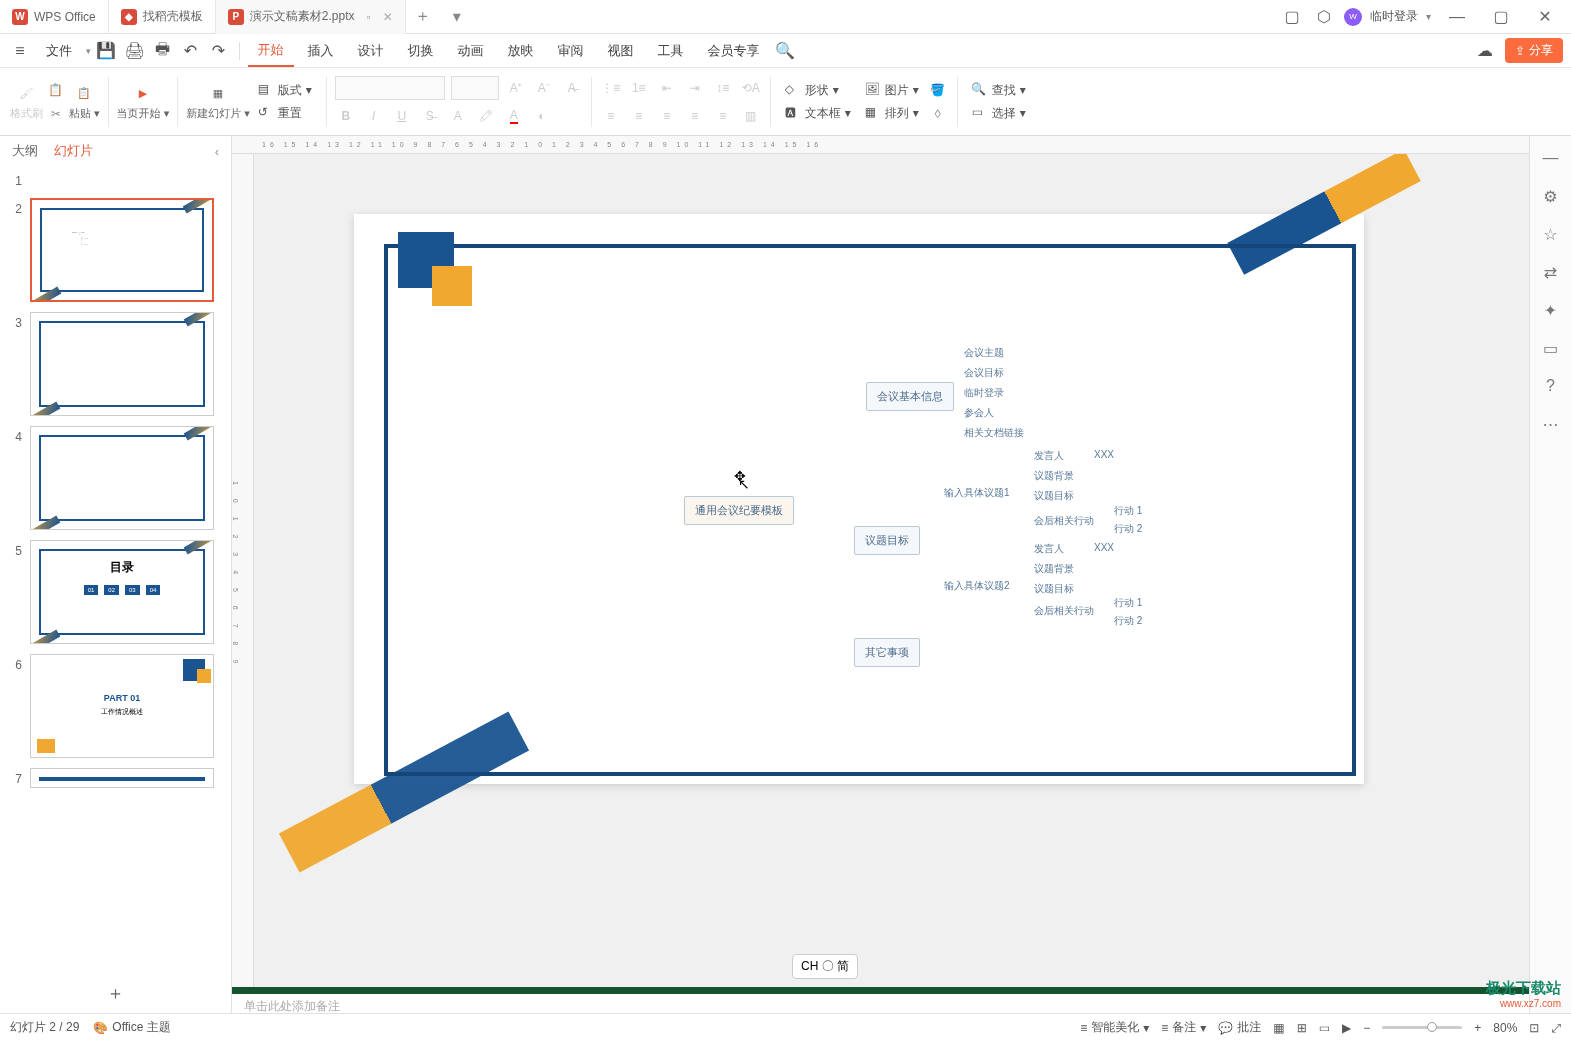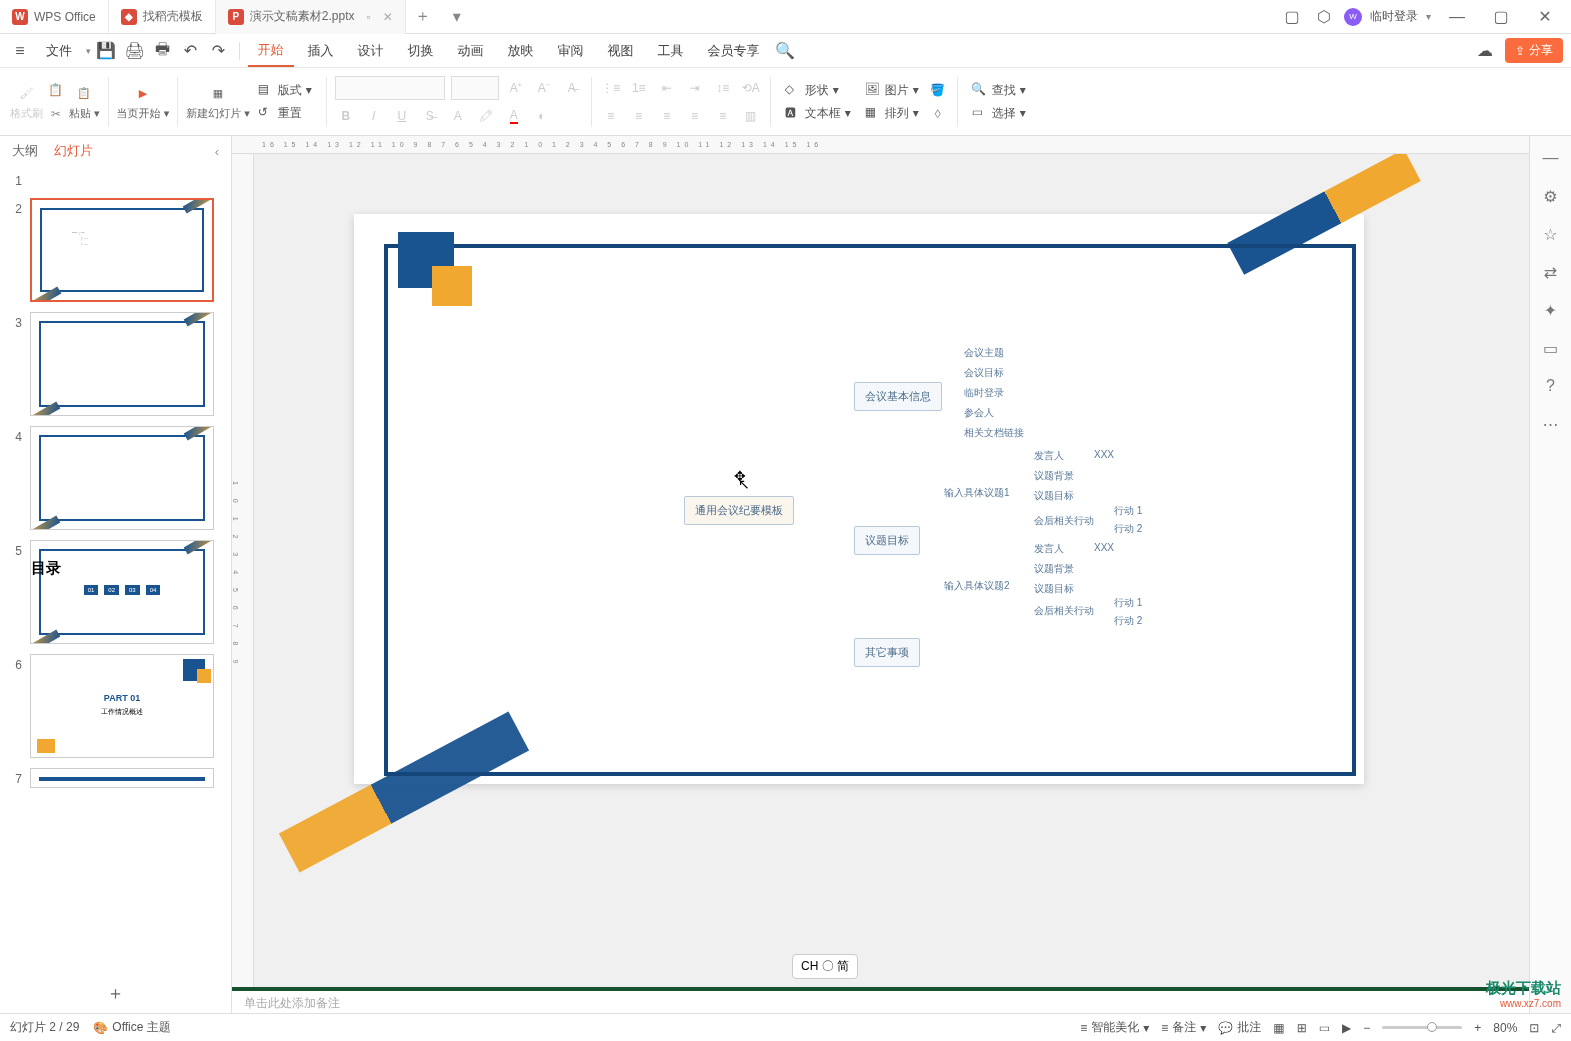--- a/index.html
+++ b/index.html
@@ -83,29 +83,29 @@
 .cv-border { position: absolute; left: 30px; top: 30px; right: 8px; bottom: 8px; border: 4px solid #15467a; }
 .cv-sq-blue { position: absolute; left: 44px; top: 18px; width: 56px; height: 56px; background: #1a5490; }
 .cv-sq-yel { position: absolute; left: 78px; top: 52px; width: 40px; height: 40px; background: #f0a830; }
 .cv-stripe-tr { position: absolute; top: -20px; right: -60px; width: 200px; height: 36px; background: linear-gradient(90deg, #1a5490 0%, #1a5490 55%, #f0a830 55%, #f0a830 100%); transform: rotate(-28deg); }
 .cv-stripe-bl { position: absolute; bottom: -30px; left: -80px; width: 260px; height: 44px; background: linear-gradient(90deg, #f0a830 0%, #f0a830 40%, #1a5490 40%, #1a5490 100%); transform: rotate(-28deg); opacity: .95; }
 
 
 .mindmap { position: absolute; left: 330px; top: 90px; width: 640px; height: 430px; font-size: 11px; color: #4a6a8a; }
 .mm-node { position: absolute; border: 1px solid #b8c8d8; background: #f5f8fb; padding: 6px 10px; border-radius: 2px; white-space: nowrap; }
 .mm-root { left: 0; top: 192px; background: #fbf6ed; }
-.mm-l2a { left: 170px; top: 78px; text-align: right; }
+.mm-l2a { left: 182px; top: 78px; text-align: right; }
 .mm-l2b { left: 170px; top: 222px; }
 .mm-l2c { left: 170px; top: 334px; }
 .mm-leaf { position: absolute; font-size: 10px; color: #5a7a9a; white-space: nowrap; }
 
 .cursor-move { position: absolute; left: 380px; top: 254px; font-size: 14px; color: #000; pointer-events: none; }
 
 
-.notes { height: 26px; background: #fff; border-top: 4px solid #14532d; padding: 4px 12px; font-size: 12px; color: #aaa; }
+.notes { height: 26px; background: #fff; border-top: 7px solid #14532d; padding: 4px 12px; font-size: 12px; color: #aaa; }
 .ime-badge { position: absolute; left: 560px; bottom: 34px; background: #fff; border: 1px solid #ccc; border-radius: 4px; padding: 3px 8px; font-size: 12px; display: flex; align-items: center; gap: 4px; }
 
 
 .right-bar { width: 42px; background: #fafafa; border-left: 1px solid #e0e0e0; display: flex; flex-direction: column; align-items: center; padding-top: 10px; gap: 14px; }
 .rb-tool { width: 24px; height: 24px; display: flex; align-items: center; justify-content: center; color: #777; cursor: pointer; }
 
 
 .statusbar { height: 28px; background: #fff; border-top: 1px solid #e0e0e0; display: flex; align-items: center; padding: 0 10px; font-size: 12px; color: #555; gap: 14px; }
 .sb-right { margin-left: auto; display: flex; align-items: center; gap: 12px; }
 .sb-item { display: flex; align-items: center; gap: 4px; cursor: pointer; }
@@ -312,21 +312,21 @@
             <div class="thumb-stripe-tr"></div>
             <div class="thumb-stripe-bl"></div>
           </div>
       </div>
       <div class="slide-row">
         <div class="slide-num">5</div>
         <div class="slide-thumb">
           <div class="thumb-border"></div>
             <div class="thumb-stripe-tr"></div>
             <div class="thumb-stripe-bl"></div>
-          <div style="position:absolute;top:18px;left:0;right:0;font-size:15px;font-weight:bold;">目录</div>
+          <div style="position:absolute;top:18px;left:0;right:0;text-align:center;font-size:12px;font-weight:bold;">目录</div>
           <div style="position:absolute;top:44px;left:20px;right:20px;display:flex;gap:6px;justify-content:center;">
             <span style="background:#1a5490;color:#fff;font-size:6px;padding:2px 4px;">01</span>
             <span style="background:#1a5490;color:#fff;font-size:6px;padding:2px 4px;">02</span>
             <span style="background:#1a5490;color:#fff;font-size:6px;padding:2px 4px;">03</span>
             <span style="background:#1a5490;color:#fff;font-size:6px;padding:2px 4px;">04</span>
           </div>
         </div>
       </div>
       <div class="slide-row">
         <div class="slide-num">6</div>

